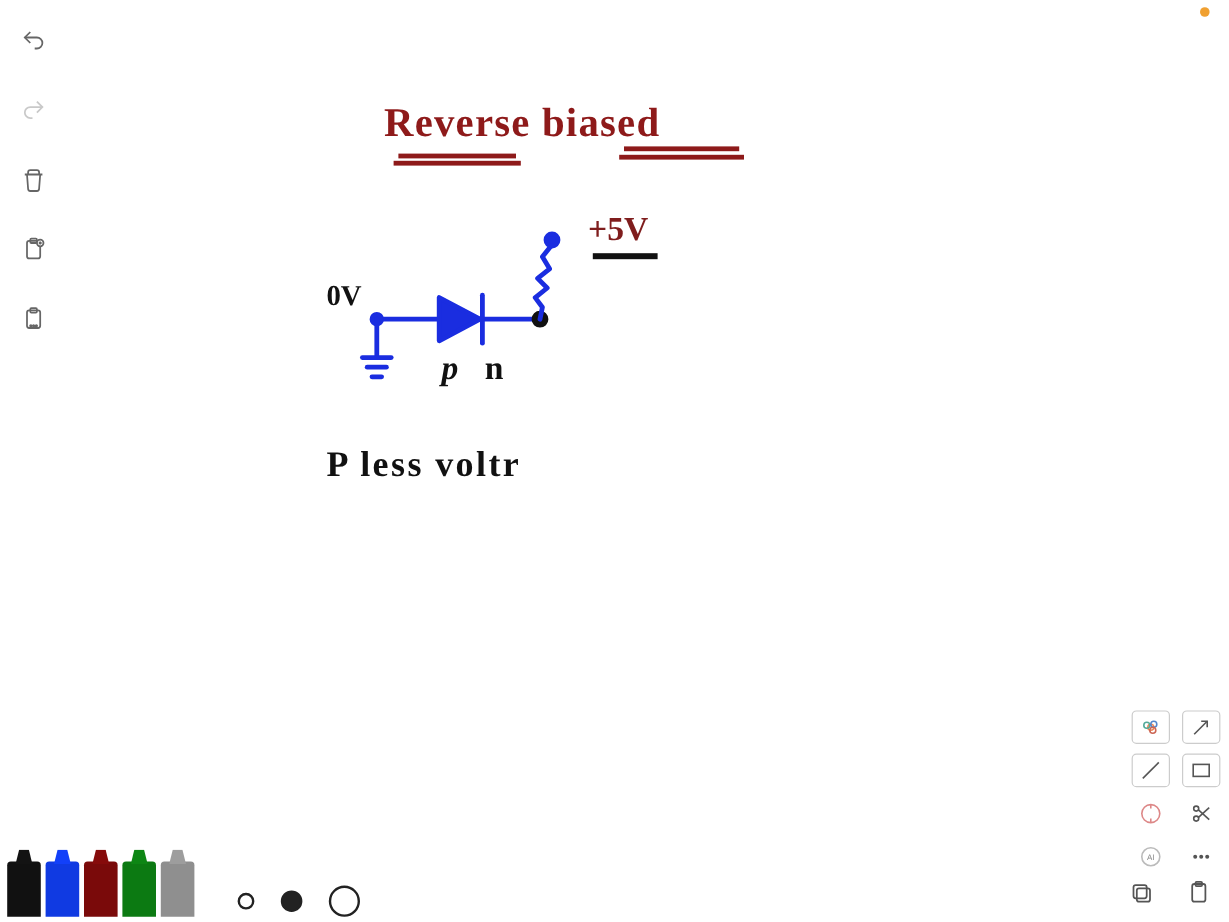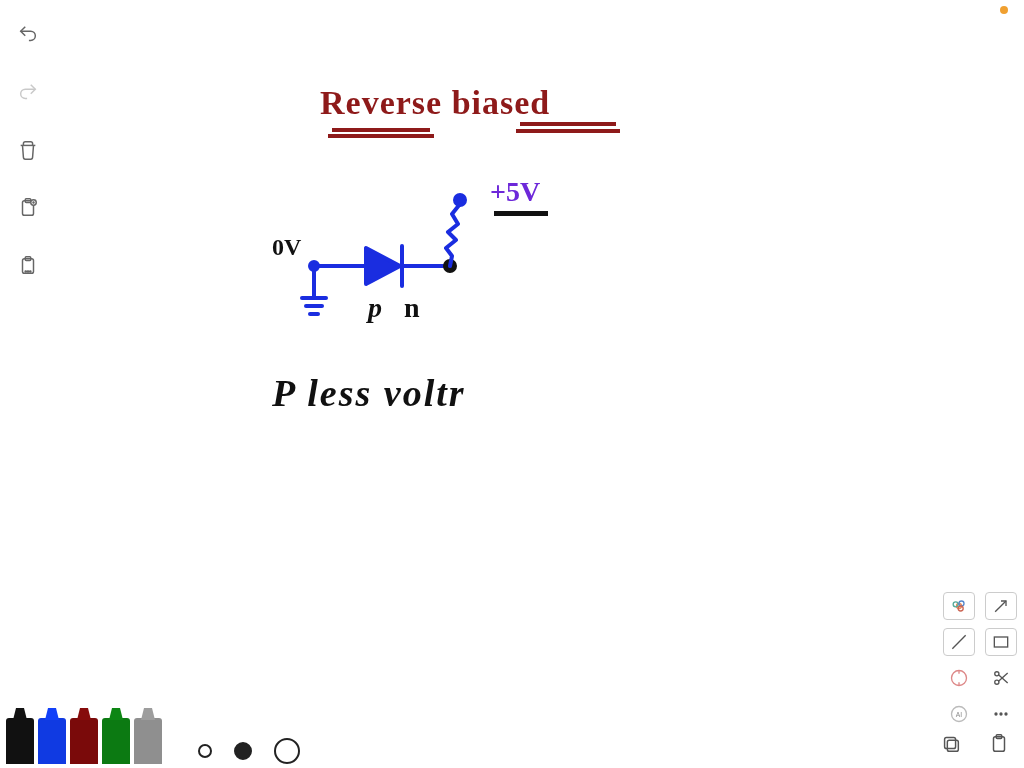--- a/index.html
+++ b/index.html
@@ -53,21 +53,21 @@
     position: absolute;
     border-top: 4px solid #8e1a1a;
     height: 0;
   }
   .u1a { left: 332px; top: 92px; width: 98px; }
   .u1b { left: 328px; top: 98px; width: 106px; }
   .u2a { left: 520px; top: 86px; width: 96px; }
   .u2b { left: 516px; top: 93px; width: 104px; }
 
   .volt-label {
-    color: #6d28d9;
+    color: #7f1d1d;
     font-size: 28px;
     left: 490px; top: 140px;
   }
   .volt-underline {
     position: absolute;
     left: 494px; top: 175px;
     width: 54px; border-top: 5px solid #111;
   }
   .zero-v {
     color: #111; font-size: 24px;
@@ -76,24 +76,23 @@
   .p-label {
     color: #111; font-size: 28px;
     left: 368px; top: 256px;
     font-style: italic;
   }
   .n-label {
     color: #111; font-size: 28px;
     left: 404px; top: 256px;
   }
   .note-text {
-    color: #111; font-size: 38px;
+    color: #111; font-size: 30px;
     left: 272px; top: 335px;
     letter-spacing: 2px;
-    font-style: italic;
   }
 
   
   .bottom-bar {
     position: absolute;
     left: 0; bottom: 0; width: 100%;
     height: 60px;
     display: flex;
     align-items: flex-end;
     padding: 6px 10px 4px 6px;

